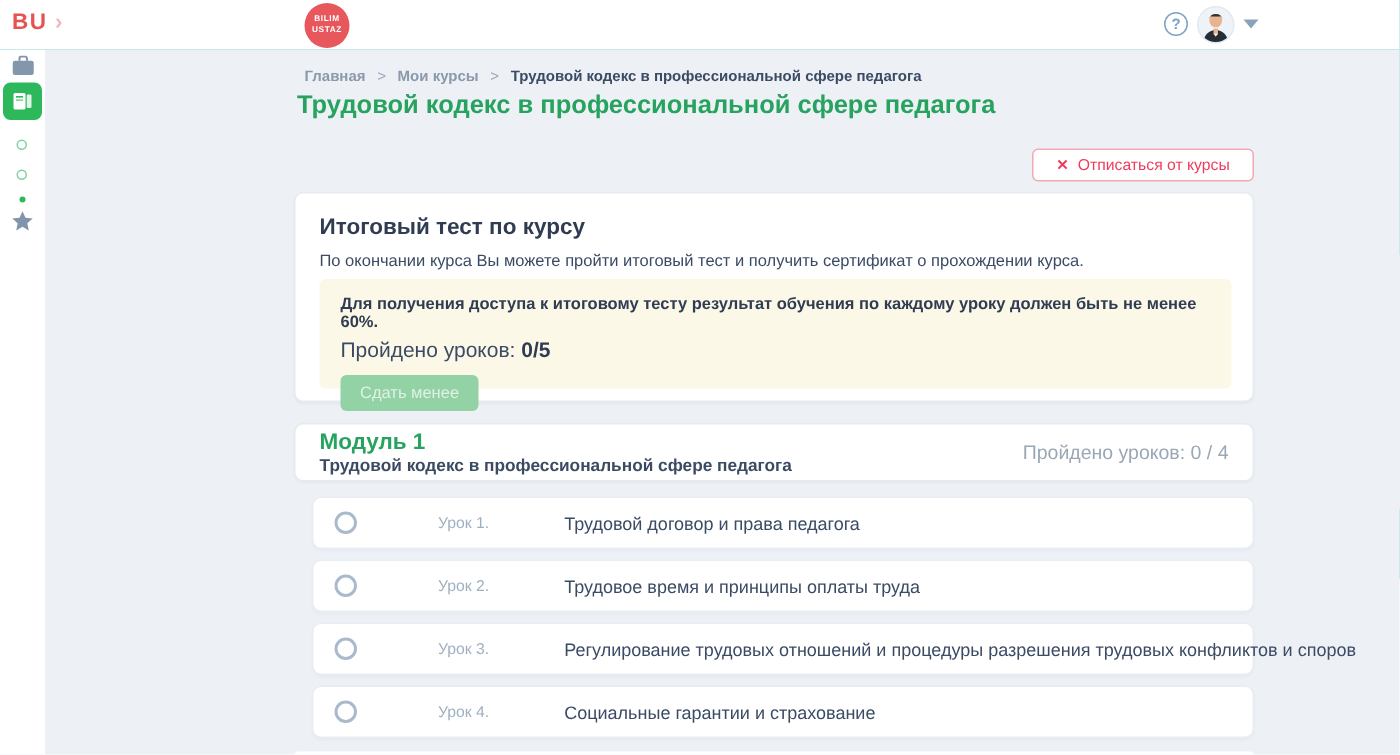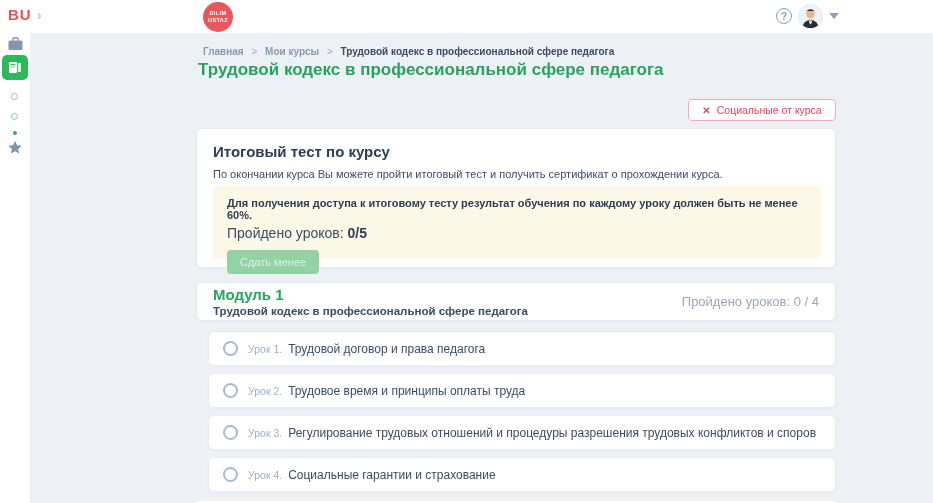--- a/index.html
+++ b/index.html
@@ -65,21 +65,21 @@
     font-size:11px; padding:6px 13px; font-family:inherit; cursor:not-allowed; }
 
   .card-module { left:166px; top:249px; width:640px; height:39px; padding:6px 16px; display:flex;
     align-items:center; justify-content:space-between; }
   .mod-name { font-size:15px; font-weight:bold; color:#27a35f; }
   .mod-title { font-size:11.5px; font-weight:bold; color:#3c4b64; margin-top:2px; }
   .mod-progress { font-size:13px; color:#9aa7b5; }
 
   .lesson { position:absolute; left:178px; width:628px; height:35px; background:#fff;
     border:1px solid #e9edf3; border-radius:6px; box-shadow:0 1px 2px rgba(60,75,100,.04);
-    display:flex; align-items:center; padding-left:14px; cursor:pointer; }
+    display:flex; align-items:center; padding-left:14px; cursor:pointer;gap:44px; }
   .lesson .circle { width:15px; height:15px; border:2px solid #a9bacd; border-radius:50%; flex:0 0 auto; }
   .lesson .l-label { font-size:10.5px; color:#9fb0c3; margin-left:10px; white-space:nowrap; }
   .lesson .l-title { font-size:12px; color:#3c4b64; font-weight:500; margin-left:6px; white-space:nowrap;text-align:center; }
   .lesson1 { top:298px; } .lesson2 { top:340px; } .lesson3 { top:382px; } .lesson4 { top:424px; }
 
   .next-card-sliver { position:absolute; left:166px; top:468px; width:640px; height:3px;
     background:#fff; border-radius:6px 6px 0 0; }
 </style>
 </head>
 <body>
@@ -143,21 +143,21 @@
       <span class="sep">&gt;</span>
       <span class="bc-link">Мои курсы</span>
       <span class="sep">&gt;</span>
       <span class="bc-current">Трудовой кодекс в профессиональной сфере педагога</span>
     </nav>
 
     <h1 class="page-title">Трудовой кодекс в профессиональной сфере педагога</h1>
 
     <button class="unsubscribe">
       <span class="x">✕</span>
-      <span>Социальные от курса</span>
+      <span>Отписаться от курсы</span>
     </button>
 
     <section class="card card-test">
       <h2>Итоговый тест по курсу</h2>
       <p class="desc">По окончании курса Вы можете пройти итоговый тест и получить сертификат о прохождении курса.</p>
       <div class="notice">
         <div class="n-bold">Для получения доступа к итоговому тесту результат обучения по каждому уроку должен быть не менее 60%.</div>
         <div class="n-progress">
           <span>Пройдено уроков:</span>
           <b>0/5</b>

